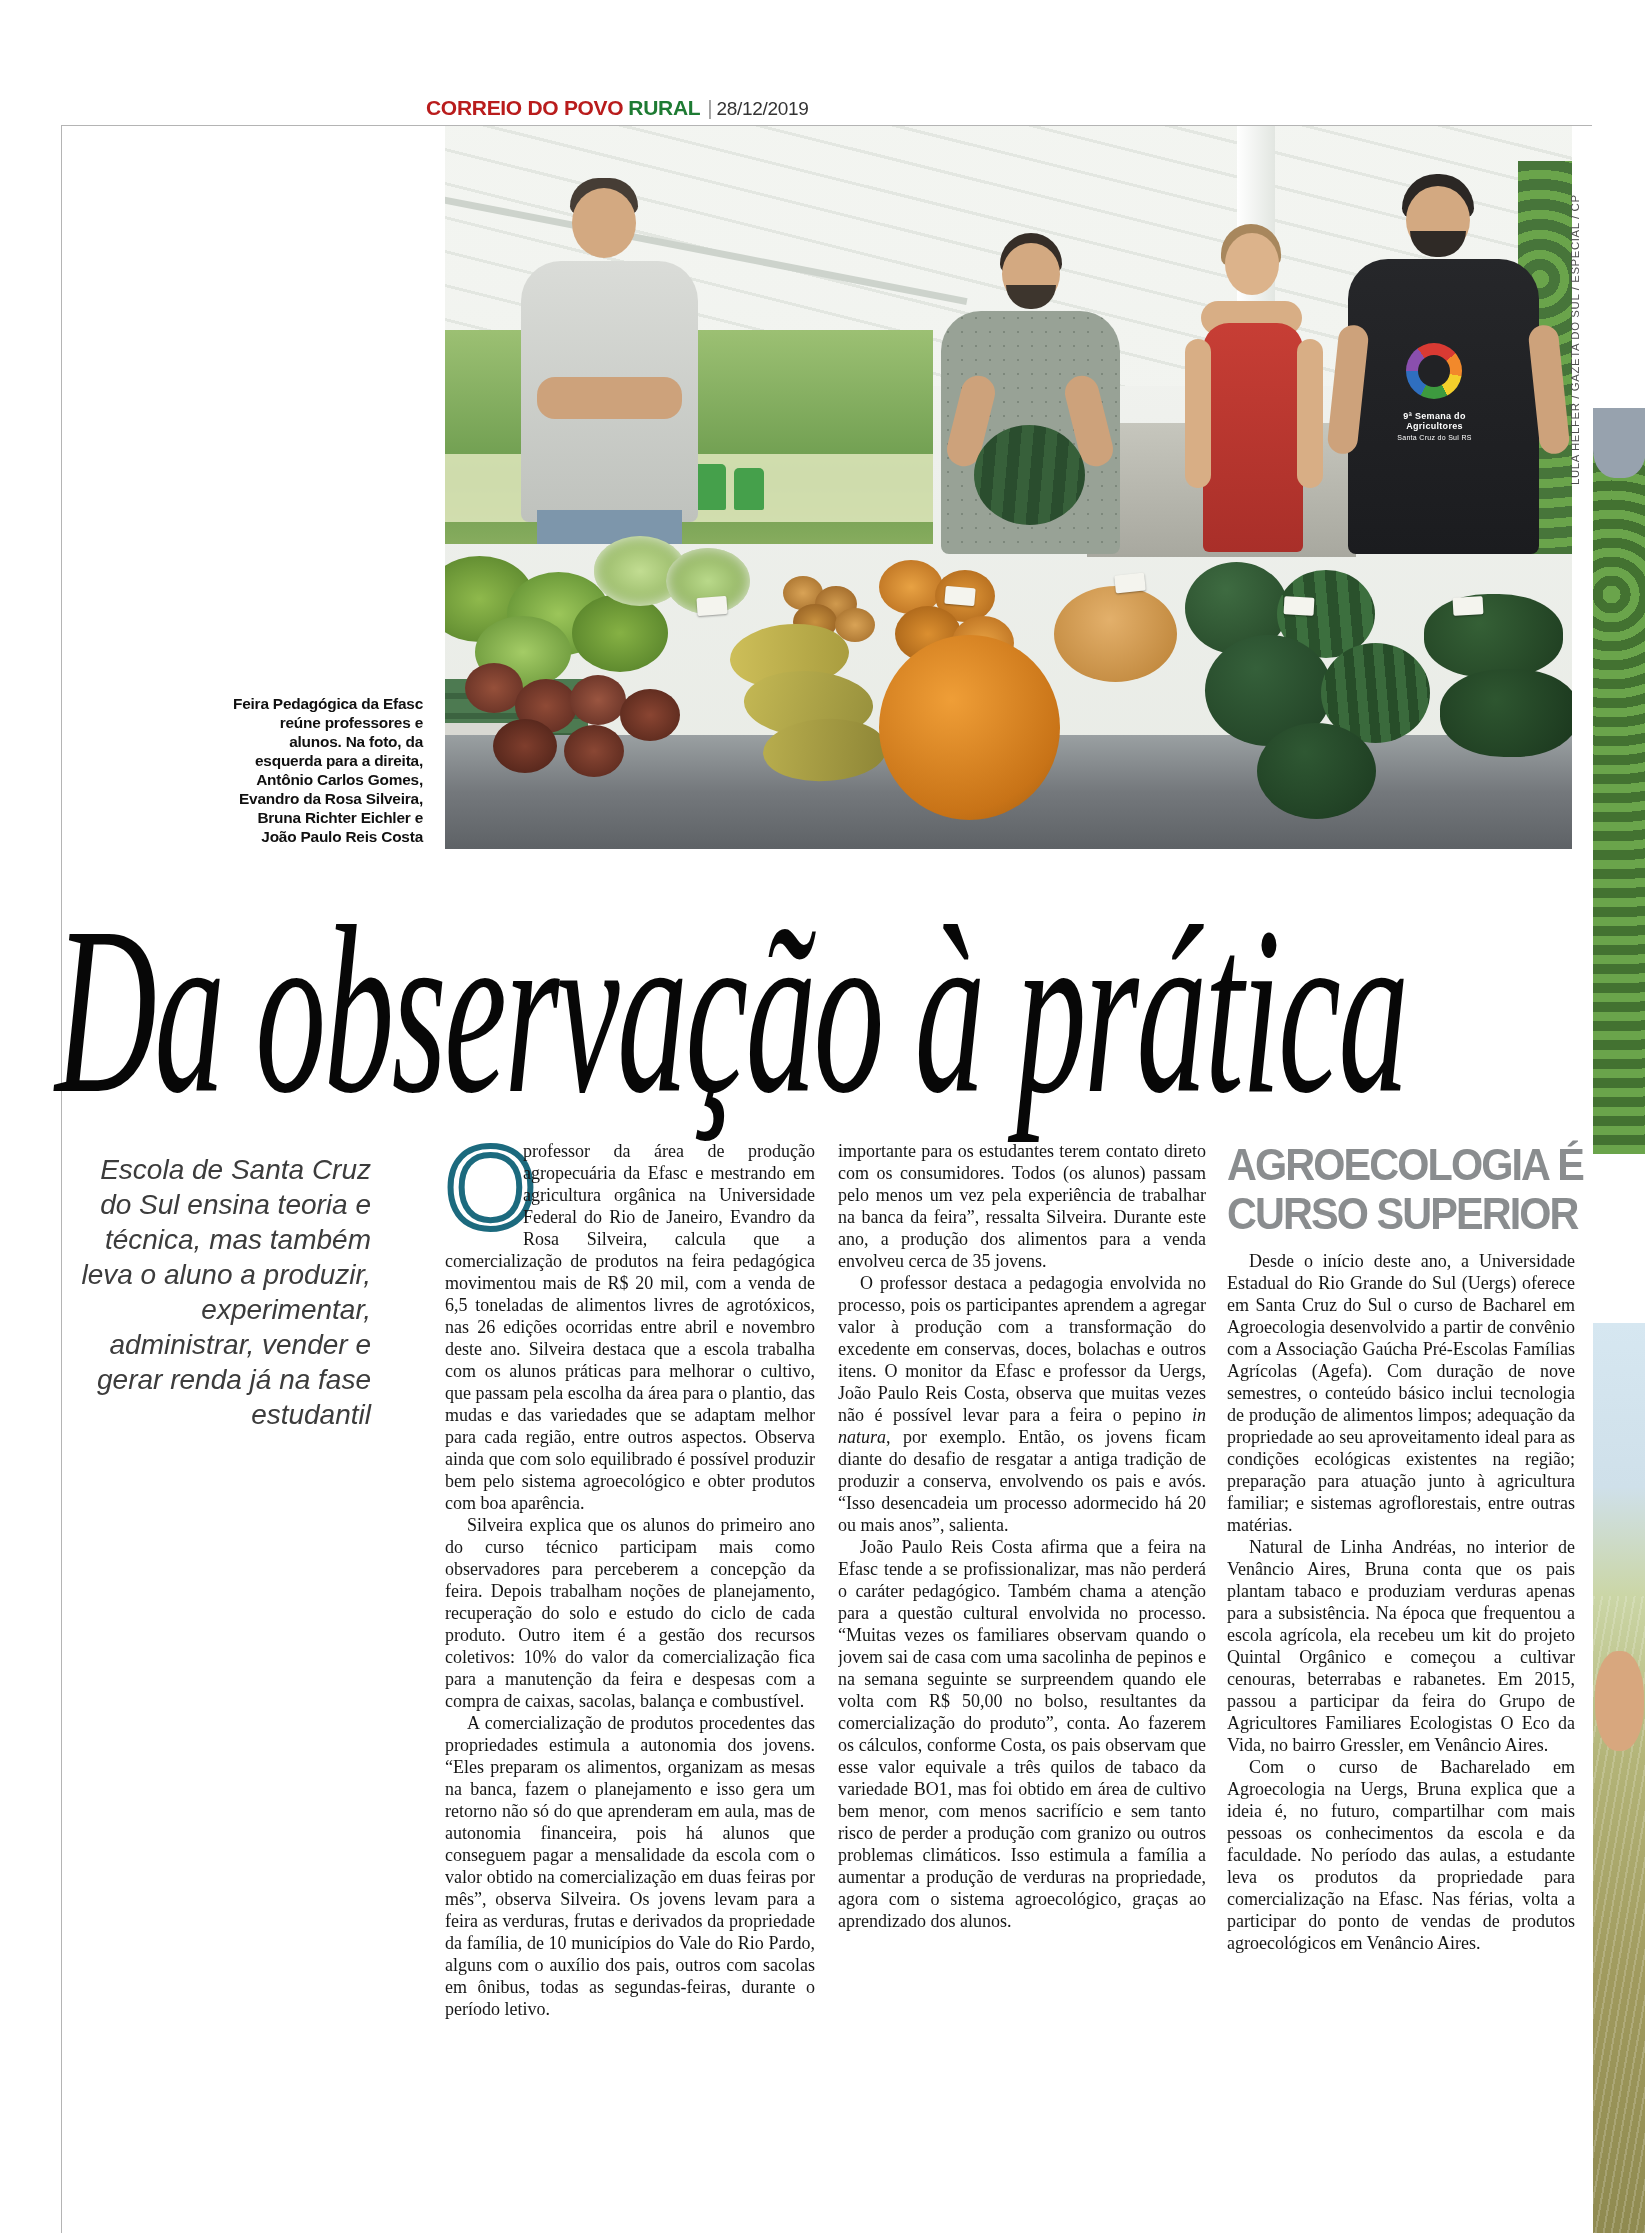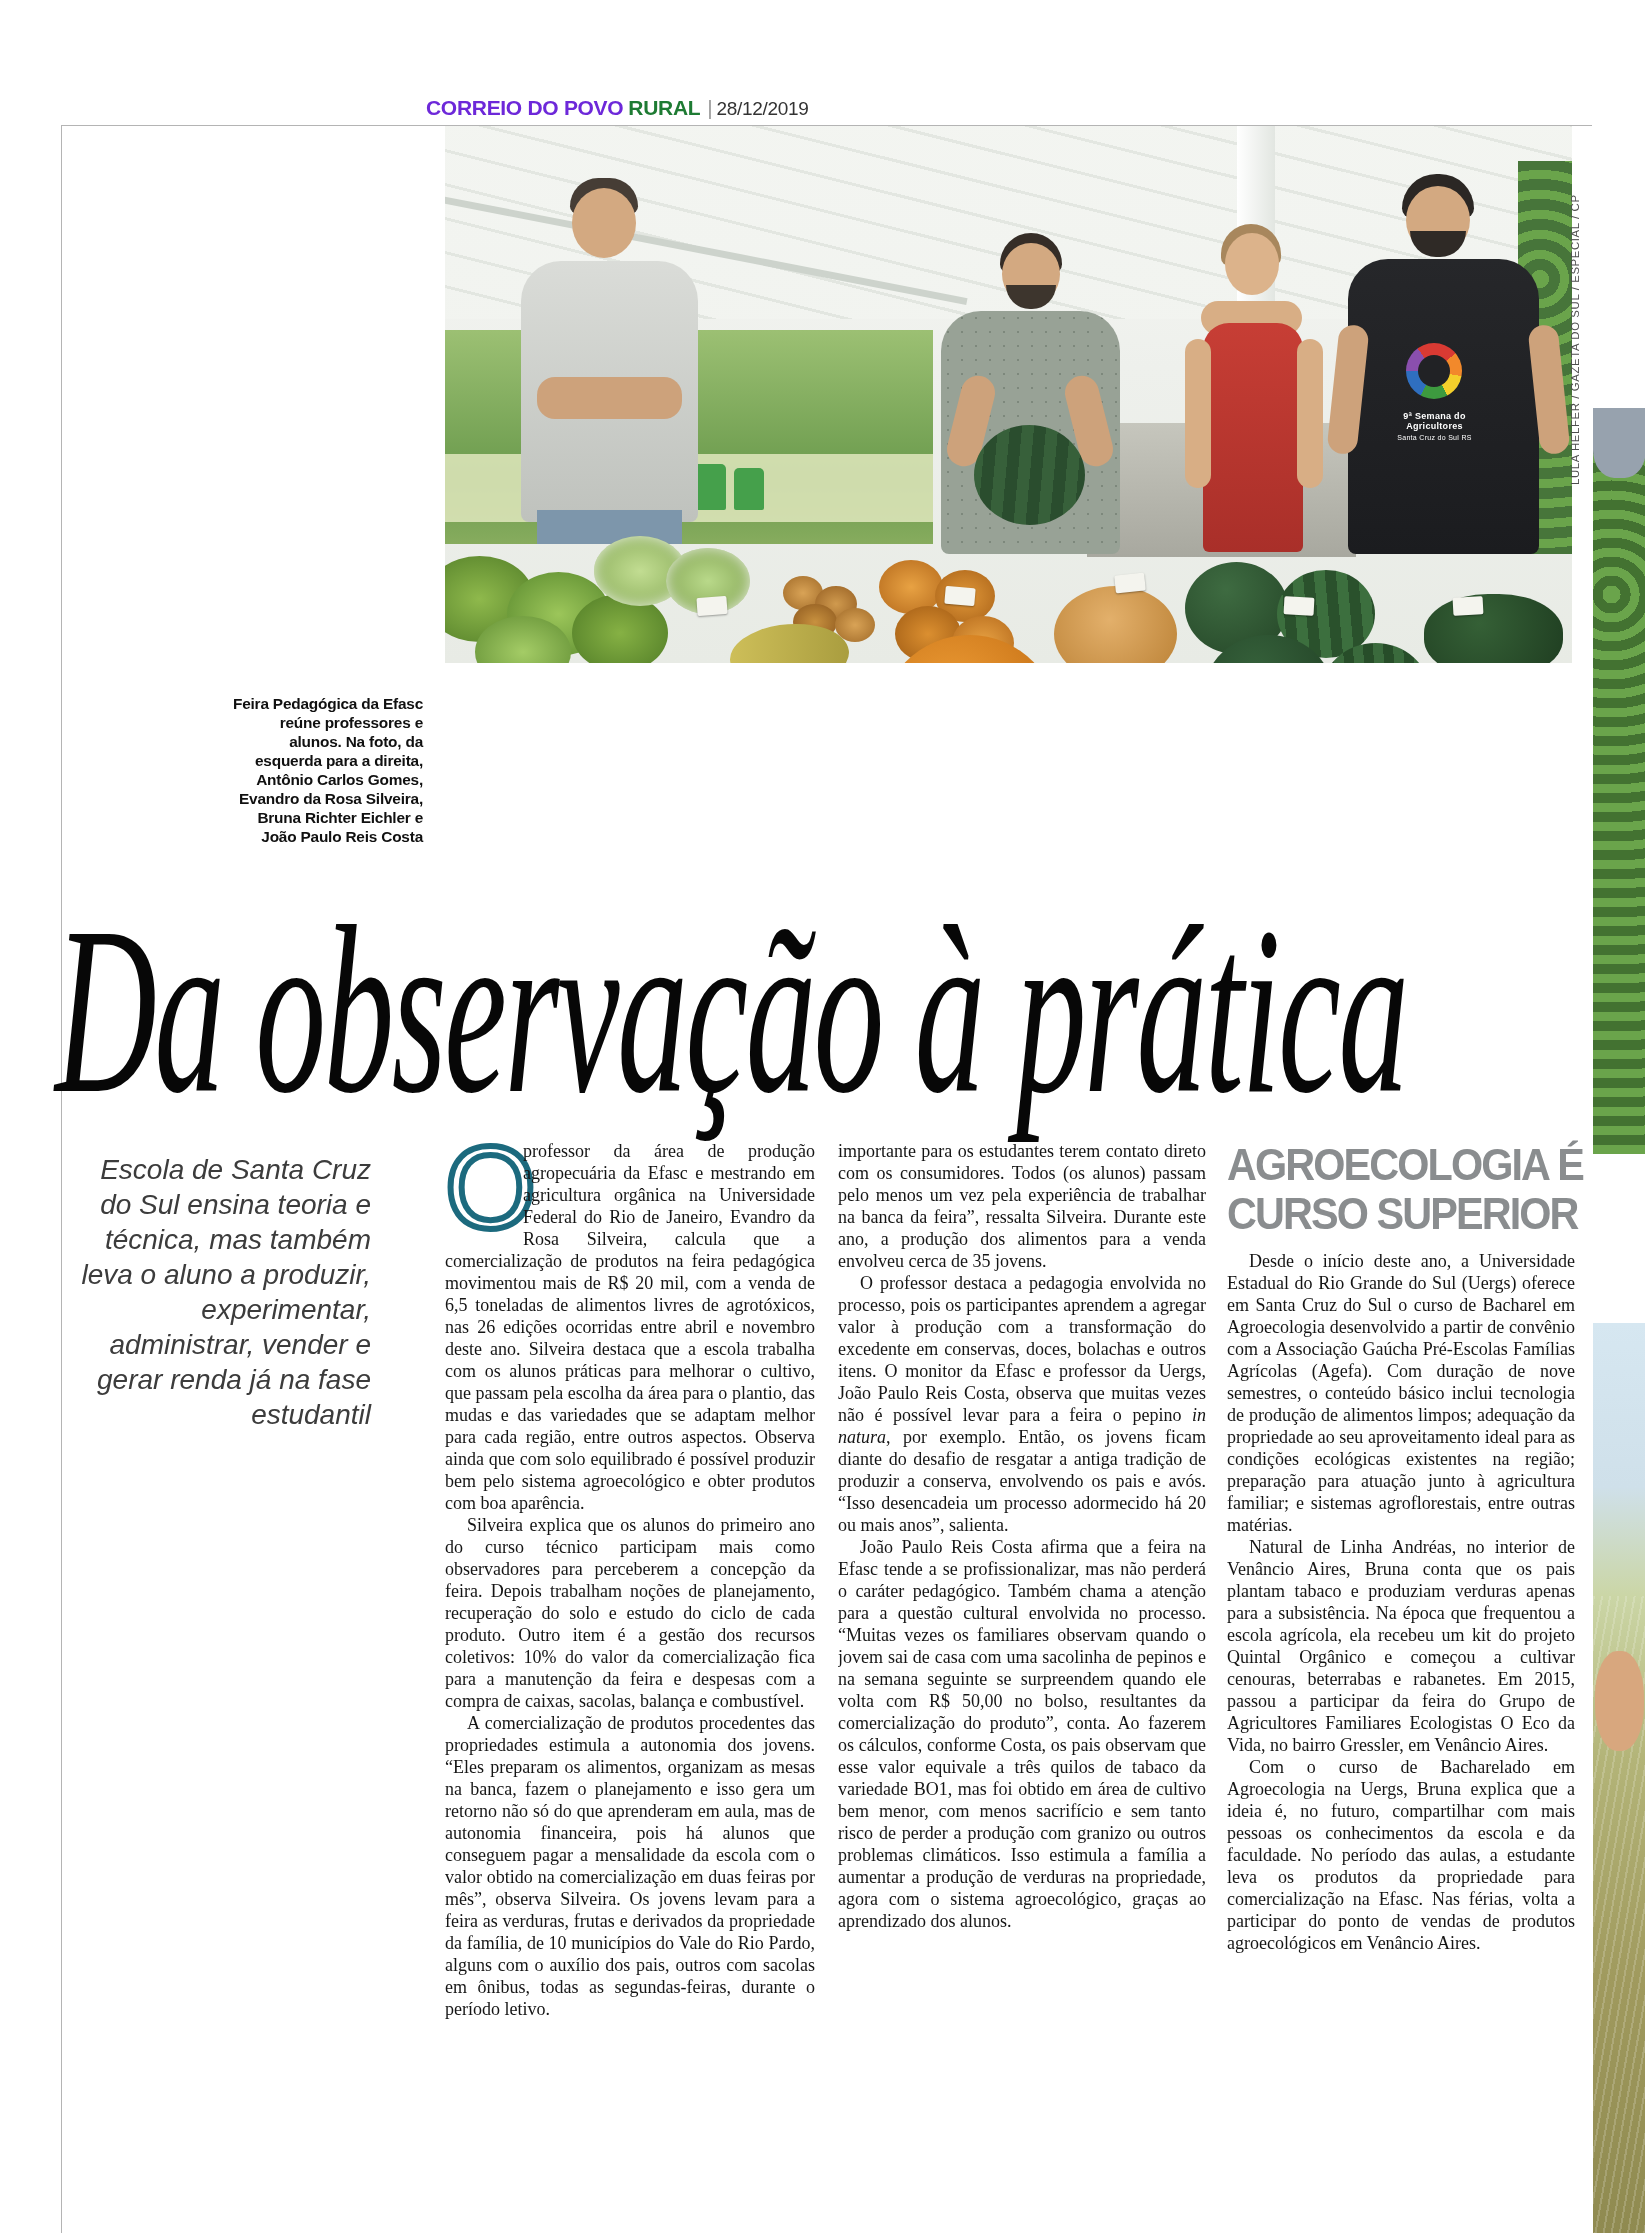--- a/index.html
+++ b/index.html
@@ -2,29 +2,29 @@
 <html><head>
 <meta charset="utf-8">
 <style>
   html,body{margin:0;padding:0}
   body{width:1646px;height:2234px;position:relative;background:#fff;overflow:hidden;
        font-family:"Liberation Serif",serif;color:#141414}
   .abs{position:absolute}
   
   .masthead{position:absolute;left:426px;top:96px;font-family:"Liberation Sans",sans-serif;
             font-size:21px;font-weight:bold;letter-spacing:-0.3px;white-space:nowrap}
-  .mh-black{color:#6d28d9}
+  .mh-black{color:#b91c1c}
   .mh-green{color:#1e7b33;margin-left:5px}
   .mh-bar{color:#9a9a9a;font-weight:300;margin:0 4px 0 7px}
   .mh-date{color:#333;font-weight:400;font-size:19px}
   
   .rule-top{position:absolute;left:61px;top:125px;width:1531px;height:1px;background:#b4b4b4}
   .rule-left{position:absolute;left:61px;top:125px;width:1px;height:2108px;background:#b4b4b4}
   
-  .photo{position:absolute;left:445px;top:126px;width:1127px;height:537px;overflow:hidden;
+  .photo{position:absolute;left:445px;top:126px;width:1127px;height:723px;overflow:hidden;
          background:linear-gradient(#f7f8f5,#eef0ec 45%,#e8ebe5)}
   .ph-roof{position:absolute;left:0;top:0;width:100%;height:36%;
            background:repeating-linear-gradient(14deg,#f2f4f0 0 30px,#e0e4de 30px 33px);opacity:.85}
   .ph-roofedge{position:absolute;left:-30px;top:119px;width:557px;height:7px;background:#cdd3cc;transform:rotate(11deg)}
   .ph-green-left{position:absolute;left:0;top:204px;width:488px;height:214px;
            background:linear-gradient(#9cc073,#6a9a4c 70%,#87ac5e)}
   .ph-field{position:absolute;left:0;top:328px;width:488px;height:68px;background:#e0e8bd;opacity:.85}
   .ph-gravel{position:absolute;left:642px;top:297px;width:269px;height:134px;
            background:linear-gradient(#c6c6bd,#a8a89f)}
   .ph-green-right{position:absolute;left:1073px;top:35px;width:55px;height:393px;

